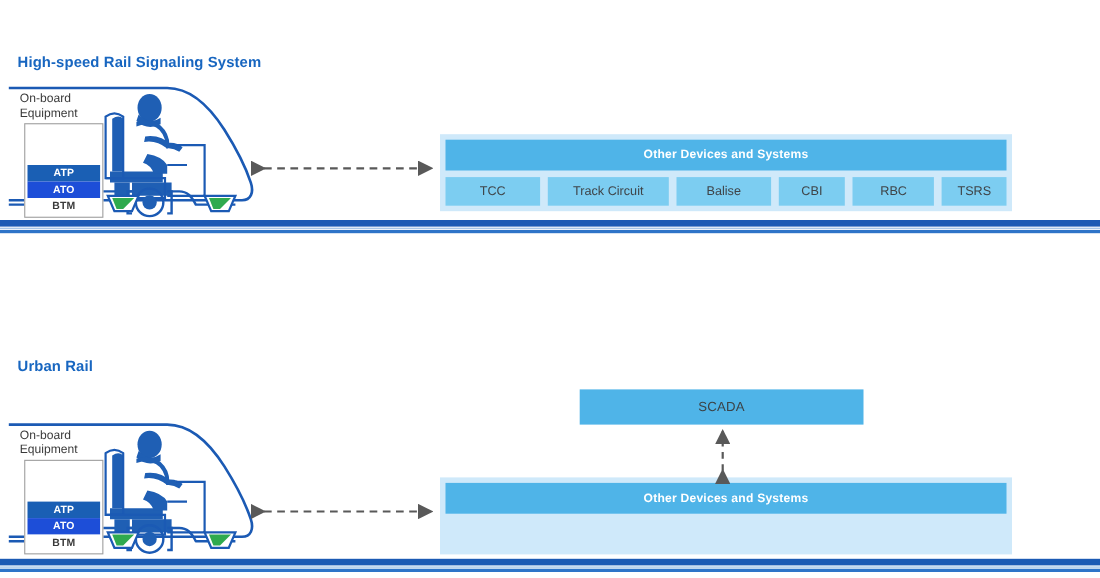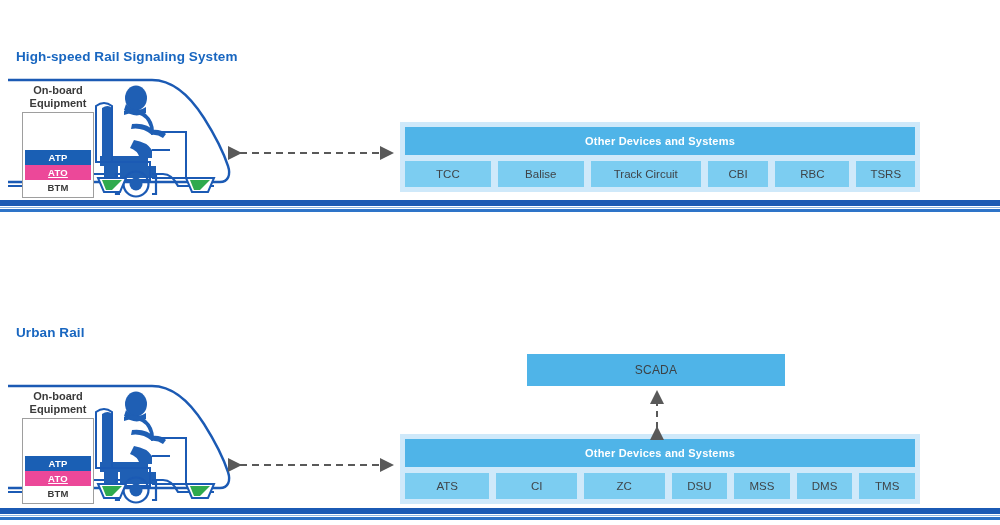--- a/index.html
+++ b/index.html
@@ -44,44 +44,44 @@
   }
 
   
   .train { position: absolute; }
   .train svg { display: block; }
 
   
   .equip-label {
     position: absolute;
     font-size: 11px;
-    font-weight: 700;
+    font-weight: 400;
     color: #3a3a3a;
     line-height: 13px;
-    text-align: center;
+    text-align: left;
     width: 80px;
   }
   .equip-box {
     position: absolute;
     width: 66px;
     border: 1.5px solid #9e9e9e;
     background: #ffffff;
     padding: 2px;
     box-sizing: content-box;
   }
   .equip-cell {
     height: 15px;
     line-height: 15px;
     text-align: center;
     font-size: 9.5px;
     font-weight: 600;
     letter-spacing: .2px;
   }
   .equip-atp { background: #1a5fb4; color: #ffffff; margin-top: 35px; }
-  .equip-ato { background: #ec4899; color: #ffffff; text-decoration: underline; }
+  .equip-ato { background: #1d4ed8; color: #ffffff; }
   .equip-btm { background: #ffffff; color: #3a3a3a; }
 
   
   .panel {
     position: absolute;
     background: #cfe9fa;
     padding: 5px;
     box-sizing: border-box;
   }
   .panel-header {
@@ -192,22 +192,22 @@
 <div class="equip-box" style="left:22px; top:112px;">
   <div class="equip-cell equip-atp">ATP</div>
   <div class="equip-cell equip-ato">ATO</div>
   <div class="equip-cell equip-btm">BTM</div>
 </div>
 
 <div class="panel" style="left:400px; top:122px; width:520px; height:70px;">
   <div class="panel-header">Other Devices and Systems</div>
   <div class="panel-row">
     <div class="panel-cell" style="width:88px;">TCC</div>
+    <div class="panel-cell" style="width:113px;">Track Circuit</div>
     <div class="panel-cell" style="width:88px;">Balise</div>
-    <div class="panel-cell" style="width:113px;">Track Circuit</div>
     <div class="panel-cell" style="width:62px;">CBI</div>
     <div class="panel-cell" style="width:76px;">RBC</div>
     <div class="panel-cell" style="width:60px;">TSRS</div>
   </div>
 </div>
 
 <div class="rail-group" style="top:200px;">
   <div class="rail-main" style="top:0px;"></div>
   <div class="rail-hair" style="top:7px;"></div>
   <div class="rail-thin" style="top:9px;"></div>
@@ -264,29 +264,20 @@
 <div class="equip-box" style="left:22px; top:418px;">
   <div class="equip-cell equip-atp">ATP</div>
   <div class="equip-cell equip-ato">ATO</div>
   <div class="equip-cell equip-btm">BTM</div>
 </div>
 
 <div class="scada-box" style="left:527px; top:354px; width:258px;">SCADA</div>
 
 <div class="panel" style="left:400px; top:434px; width:520px; height:70px;">
   <div class="panel-header">Other Devices and Systems</div>
-  <div class="panel-row">
-    <div class="panel-cell" style="width:88px;">ATS</div>
-    <div class="panel-cell" style="width:84px;">CI</div>
-    <div class="panel-cell" style="width:84px;">ZC</div>
-    <div class="panel-cell" style="width:58px;">DSU</div>
-    <div class="panel-cell" style="width:58px;">MSS</div>
-    <div class="panel-cell" style="width:58px;">DMS</div>
-    <div class="panel-cell" style="width:58px;">TMS</div>
-  </div>
 </div>
 
 <div class="rail-group" style="top:508px;">
   <div class="rail-main" style="top:0px;"></div>
   <div class="rail-hair" style="top:7px;"></div>
   <div class="rail-thin" style="top:9px;"></div>
 </div>
 
 <svg class="arrow-layer">
   <defs>

